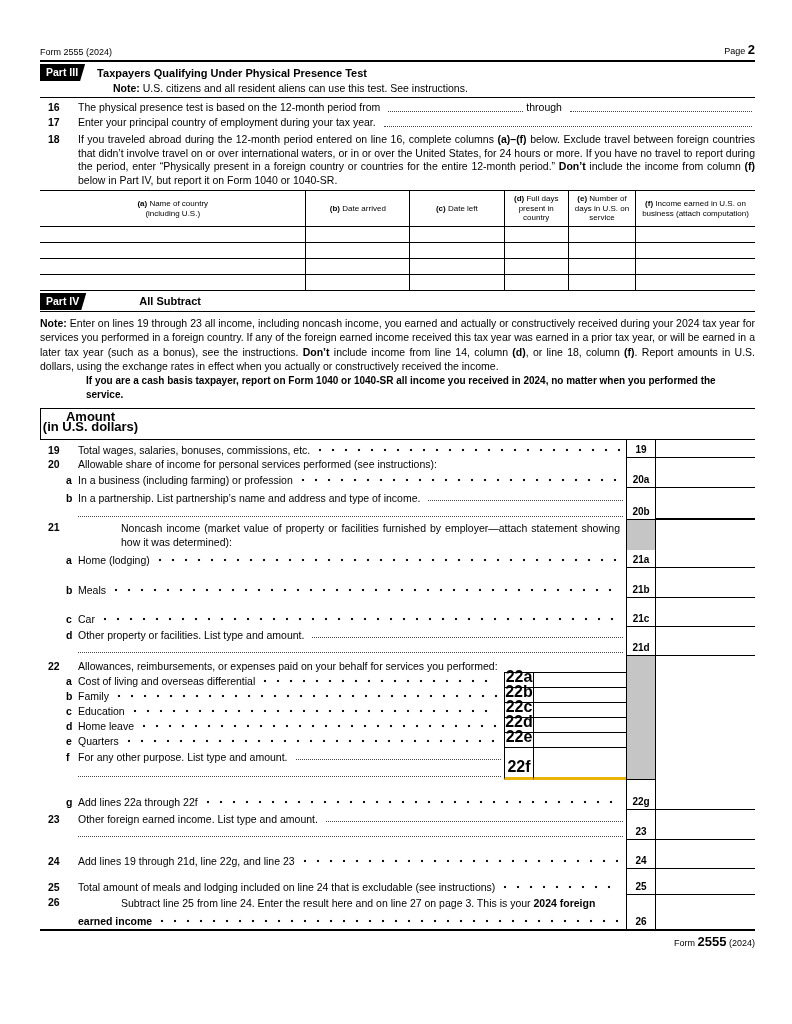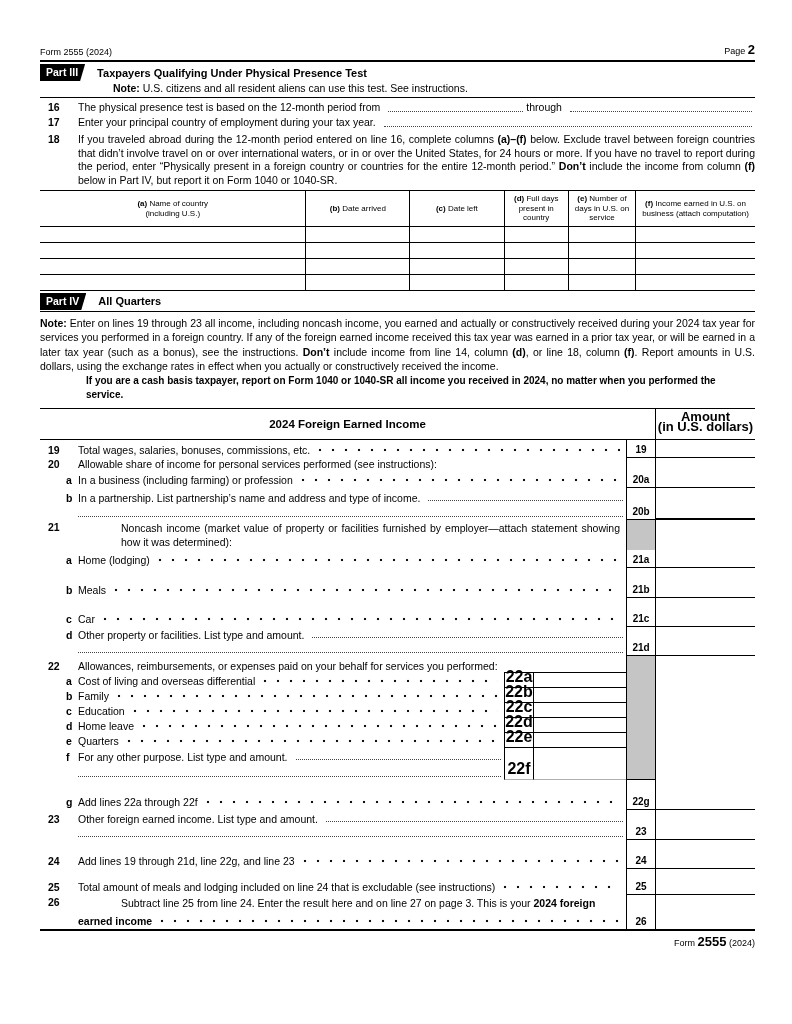--- a/index.html
+++ b/index.html
@@ -9,21 +9,21 @@
   
   .topline{display:flex;justify-content:space-between;align-items:flex-end;font-size:9px;padding-bottom:3px;}
   .pagenum{font-size:13px;font-weight:bold;}
   .rule-thick{border-top:2.5px solid #000;}
 
   
   .part-hdr{display:flex;align-items:center;padding:2px 0 1px 0;}
   .badge{background:#000;color:#fff;font-weight:bold;font-size:10.5px;padding:2px 7px 3px 6px;clip-path:polygon(0 0,100% 0,calc(100% - 5px) 100%,0 100%);}
   .part-title{font-weight:bold;font-size:11px;margin-left:12px;}
   .p3note{padding:0 0 3px 73px;font-size:10.5px;border-bottom:1.5px solid #000;}
-  .p4bar{border-bottom:1.5px solid #000;}
+  .p4bar{border-bottom:1.5px solid #000;gap:41px;}
 
   
   .qline{display:flex;font-size:10.5px;line-height:15px;align-items:flex-end;}
   .qnum{width:38px;padding-left:8px;font-weight:bold;box-sizing:border-box;flex-shrink:0;}
   .qtext{white-space:nowrap;}
   .dotfill{flex:1;border-bottom:1.3px dotted #444;margin:0 3px 3px 8px;min-width:20px;height:10px;}
   .qpara{display:flex;font-size:10.5px;margin-top:3px;}
   .qpara .ptext{flex:1;text-align:justify;line-height:13.6px;}
 
   
@@ -57,21 +57,21 @@
   .txt{white-space:nowrap;}
   .leaders{flex:1;align-self:flex-end;height:4px;margin:0 6px 4px 8px;background-image:radial-gradient(circle at 2px 2px,#111 1.1px,transparent 1.6px);background-size:13px 4px;background-repeat:repeat-x;background-position:left bottom;min-width:12px;}
   .jtext{flex:1;text-align:justify;line-height:14px;white-space:normal;padding-right:6px;margin-left:43px;}
   
   .h14{height:14px}.h16{height:16px}.h18{height:18px}.h26{height:26px}.h29{height:29px}.h30{height:30px}.h32{height:32px}.h34{height:34px}
   
   .inner22{display:flex;align-items:flex-end;height:15px;}
   .inner22.f{height:33px;}
   .blabel{width:30px;flex-shrink:0;border-left:1px solid #000;border-right:1px solid #000;border-top:1px solid #000;font-weight:bold;font-size:16px;display:flex;align-items:flex-end;justify-content:center;padding-bottom:1px;box-sizing:border-box;align-self:stretch;}
   .bamt{width:92px;flex-shrink:0;border-top:1px solid #000;align-self:stretch;}
-  .bend{border-bottom:1px solid #eab308;}
+  .bend{border-bottom:3px solid #eab308;}
   .shend{border-bottom:1px solid #000;}
   
   .footer{text-align:right;font-size:9px;padding-top:3px;}
   .footer .fnum{font-size:13px;font-weight:bold;}
 </style>
 </head>
 <body>
 
 <div class="page">
 
@@ -163,32 +163,31 @@
           <td></td>
           <td></td>
           <td></td>
           <td></td>
         </tr>
     </tbody>
   </table>
 
   <div class="part-hdr p4bar">
     <span class="badge">Part IV</span>
-    <span class="part-title">All Quarters</span>
+    <span class="part-title">All Subtract</span>
   </div>
 
   <div class="p4note">
     <b>Note:</b><span> Enter on lines 19 through 23 all income, including noncash income, you earned and actually or constructively received during your 2024 tax year for services you performed in a foreign country. If any of the foreign earned income received this tax year was earned in a prior tax year, or will be earned in a later tax year (such as a bonus), see the instructions. </span><b>Don’t</b><span> include income from line 14, column </span><b>(d)</b><span>, or line 18, column </span><b>(f)</b><span>. Report amounts in U.S. dollars, using the exchange rates in effect when you actually or constructively received the income.</span>
   </div>
   <div class="cashpara">If you are a cash basis taxpayer, report on Form 1040 or 1040-SR all income you received in 2024, no matter when you performed the service.</div>
 
   <div class="itable">
 
     <div class="irow ihdr">
-      <div class="ttl">2024 Foreign Earned Income</div>
       <div class="amthdr">
         <span style="display:block">Amount</span>
         <span style="display:block">(in U.S. dollars)</span>
       </div>
     </div>
 
     <div class="irow bb h18">
       <div class="ides">
           <span class="num">19</span>
           <span class="txt">Total wages, salaries, bonuses, commissions, etc.</span>

